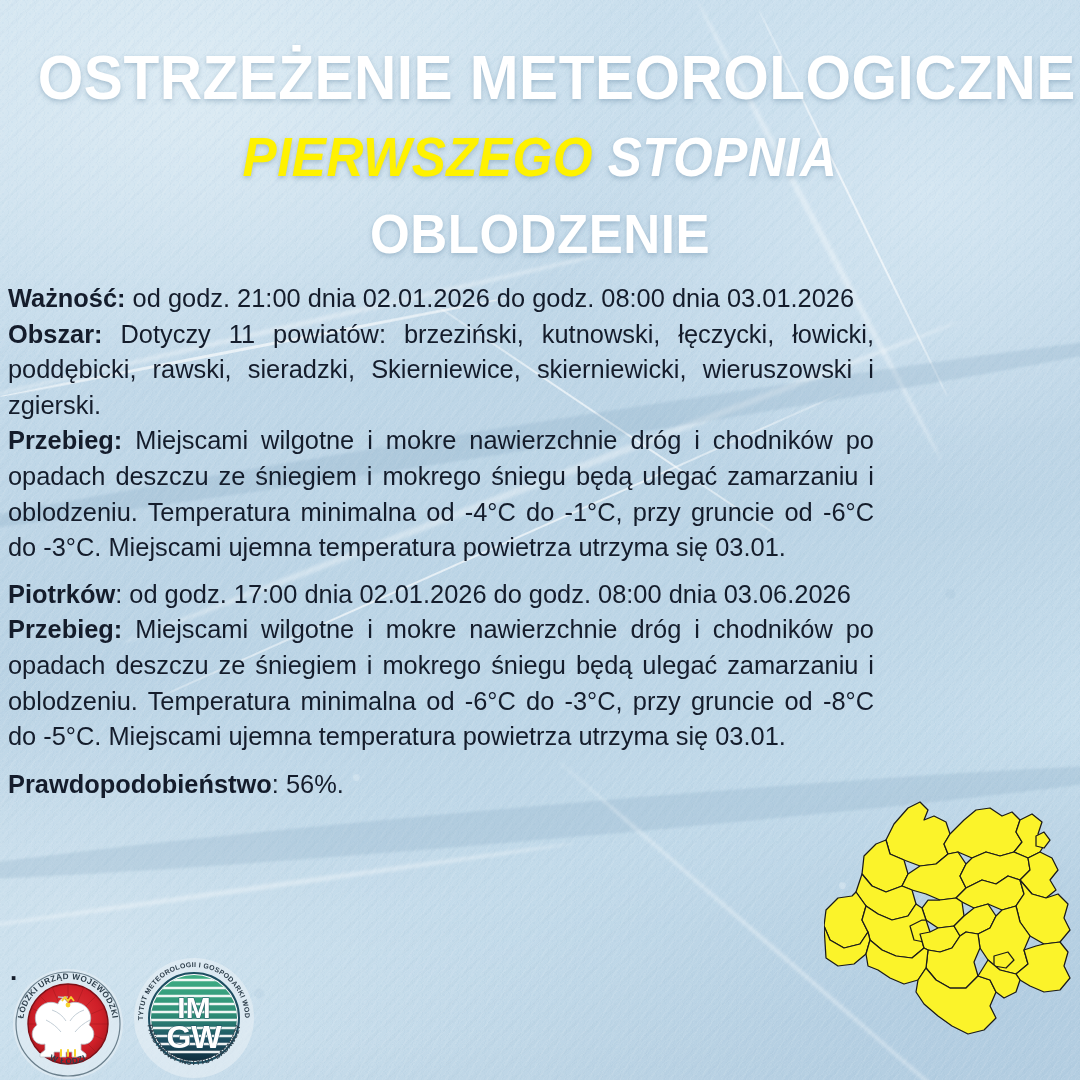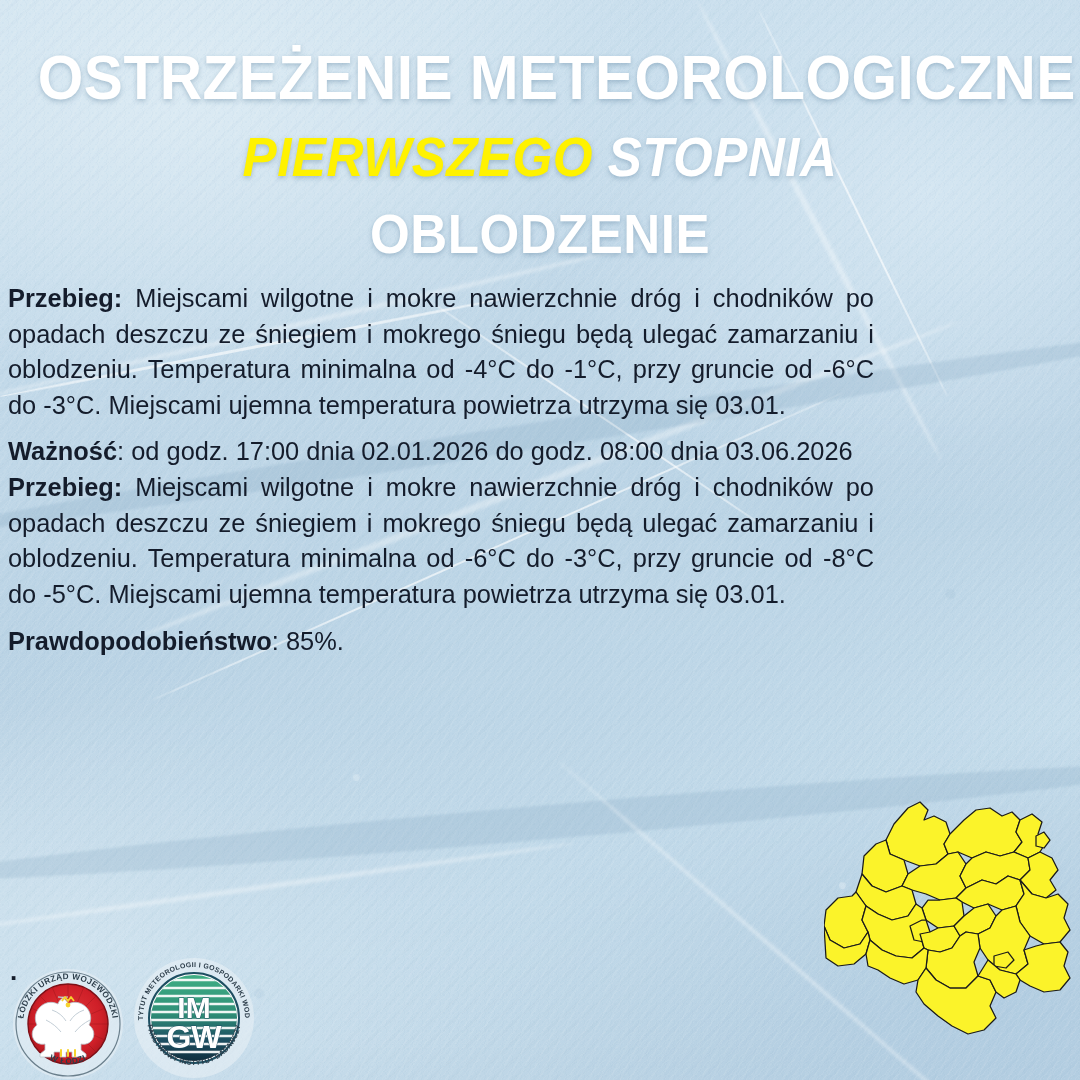--- a/index.html
+++ b/index.html
@@ -112,32 +112,34 @@
   <div class="crack soft" style="left:560px;top:760px;width:620px;height:4px;transform:rotate(41deg);"></div>
 
   <div class="headline">
     <div class="hl1">OSTRZEŻENIE METEOROLOGICZNE</div>
     <div class="hl2"><span class="em">PIERWSZEGO</span><span> STOPNIA</span></div>
     <div class="hl3">OBLODZENIE</div>
   </div>
 
   <div class="body-col">
 
-
+    <p class="para"><b>Ważność:</b><span> od godz. 21:00 dnia 02.01.2026 do godz. 08:00 dnia 03.01.2026</span></p>
+
+    <p class="para"><b>Obszar:</b><span> Dotyczy 11 powiatów: brzeziński, kutnowski, łęczycki, łowicki, poddębicki, rawski, sieradzki, Skierniewice, skierniewicki, wieruszowski i zgierski.</span></p>
 
     <p class="para"><b>Przebieg:</b><span> Miejscami wilgotne i mokre nawierzchnie dróg i chodników po opadach deszczu ze śniegiem i mokrego śniegu będą ulegać zamarzaniu i oblodzeniu. Temperatura minimalna od -4°C do -1°C, przy gruncie od -6°C do -3°C. Miejscami ujemna temperatura powietrza utrzyma się 03.01.</span></p>
 
     <div class="gap-sm"></div>
 
-    <p class="para"><b>Ważność</b><span>: od godz. 17:00 dnia 02.01.2026 do godz. 08:00 dnia 03.06.2026</span></p>
+    <p class="para"><b>Piotrków</b><span>: od godz. 17:00 dnia 02.01.2026 do godz. 08:00 dnia 03.06.2026</span></p>
 
 
     <p class="para"><b>Przebieg:</b><span> Miejscami wilgotne i mokre nawierzchnie dróg i chodników po opadach deszczu ze śniegiem i mokrego śniegu będą ulegać zamarzaniu i oblodzeniu. Temperatura minimalna od -6°C do -3°C, przy gruncie od -8°C do -5°C. Miejscami ujemna temperatura powietrza utrzyma się 03.01.</span></p>
 
-    <p class="para prob"><b>Prawdopodobieństwo</b><span>: 85%.</span></p>
+    <p class="para prob"><b>Prawdopodobieństwo</b><span>: 56%.</span></p>
   </div>
 
   <div class="stray-dot">.</div>
 
   <div class="map-wrap">
     <svg viewBox="0 0 256 300" xmlns="http://www.w3.org/2000/svg">
       <g id="powiats" fill="#FBF32A" stroke="#1a1a1a" stroke-width="1.25" stroke-linejoin="round">
 
         <path d="M62 60 L70 44 L84 28 L96 22 L104 30 L100 40 L110 36 L122 42 L126 54 L120 64 L124 74 L112 84 L96 86 L80 80 L66 74 Z"></path>
         <path d="M126 54 L140 40 L152 30 L166 28 L178 36 L188 32 L196 40 L192 52 L198 62 L190 72 L176 76 L162 72 L148 78 L134 72 L124 74 L120 64 Z"></path>

